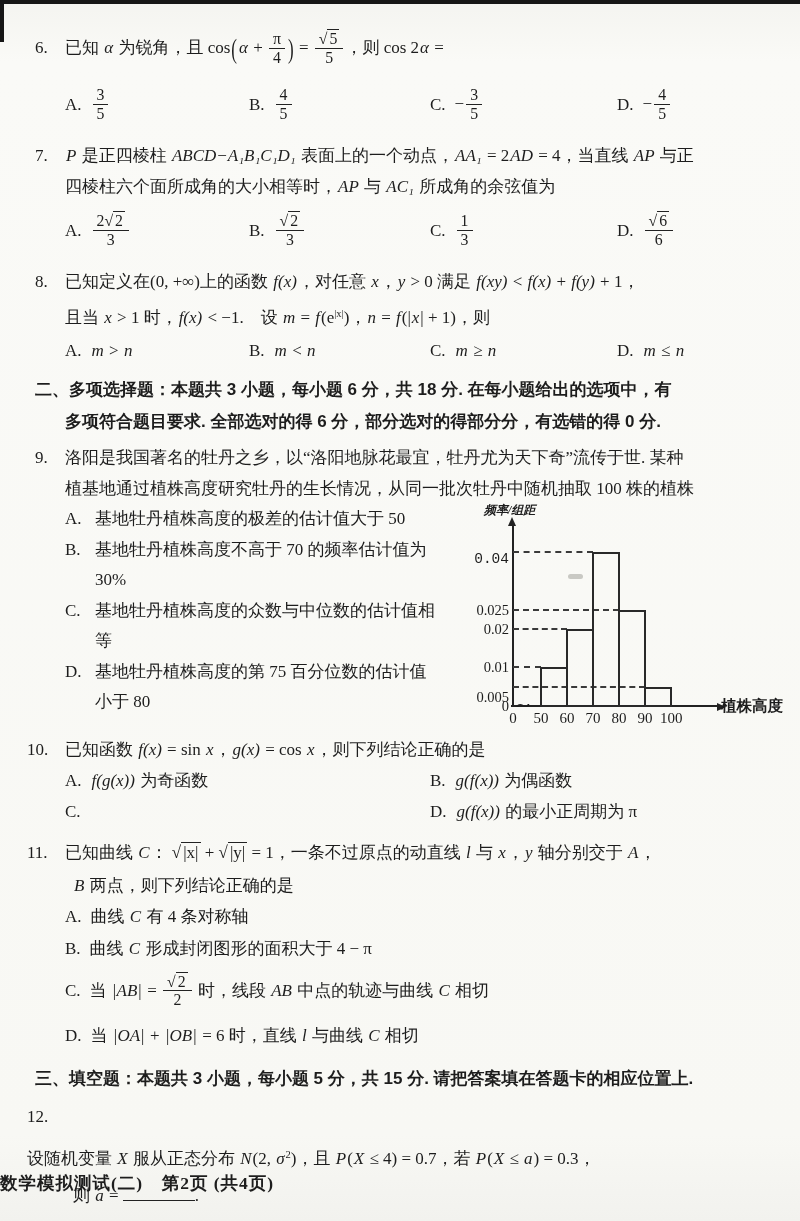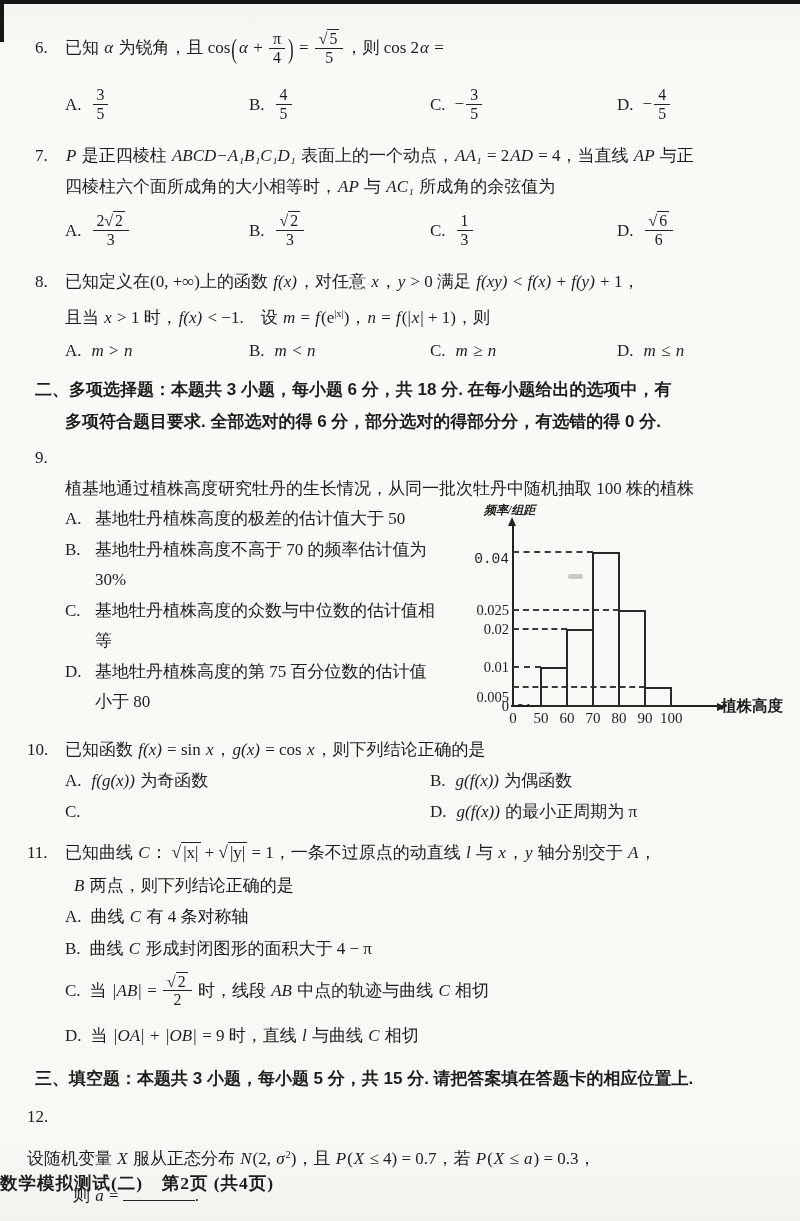--- a/index.html
+++ b/index.html
@@ -147,20 +147,21 @@
     </div>
 
     <div class="sec">
       <div>二、多项选择题：本题共 3 小题，每小题 6 分，共 18 分. 在每小题给出的选项中，有</div>
       <div class="l2">多项符合题目要求. 全部选对的得 6 分，部分选对的得部分分，有选错的得 0 分.</div>
     </div>
 
     <div class="q blockA">
       <div class="stem">
         <span class="qnumA">9.</span>
+        <span>洛阳是我国著名的牡丹之乡，以“洛阳地脉花最宜，牡丹尤为天下奇”流传于世. 某种</span>
       </div>
       <div class="cont">植基地通过植株高度研究牡丹的生长情况，从同一批次牡丹中随机抽取 100 株的植株</div>
       <div class="q9body">
         <div class="q9opts">
           <div class="q9opt">
               <span class="olab">A.</span>
               <span class="otext">基地牡丹植株高度的极差的估计值大于 50</span>
             </div>
           <div class="q9opt">
               <span class="olab">B.</span>
@@ -249,21 +250,21 @@
       <div class="optline">
           <span class="olabel">B.</span>
           <span class="rich"><span class="tx">曲线 </span><span class="it">C</span><span class="tx"> 形成封闭图形的面积大于 4 − π</span></span>
         </div>
       <div class="optline" style="min-height:52px;">
           <span class="olabel">C.</span>
           <span class="rich"><span class="tx">当 </span><span class="it">|AB|</span><span class="tx"> = </span><span class="frac"><span class="fn"><span class="sqrt"><span class="rsign">√</span><span class="rad">2</span></span></span><span class="fd"><span class="tx">2</span></span></span><span class="tx"> 时，线段 </span><span class="it">AB</span><span class="tx"> 中点的轨迹与曲线 </span><span class="it">C</span><span class="tx"> 相切</span></span>
         </div>
       <div class="optline" style="min-height:38px;">
           <span class="olabel">D.</span>
-          <span class="rich"><span class="tx">当 </span><span class="it">|OA|</span><span class="tx"> + </span><span class="it">|OB|</span><span class="tx"> = 9 时，直线 </span><span class="it">l</span><span class="tx"> 与曲线 </span><span class="it">C</span><span class="tx"> 相切</span></span>
+          <span class="rich"><span class="tx">当 </span><span class="it">|OA|</span><span class="tx"> + </span><span class="it">|OB|</span><span class="tx"> = 6 时，直线 </span><span class="it">l</span><span class="tx"> 与曲线 </span><span class="it">C</span><span class="tx"> 相切</span></span>
         </div>
     </div>
 
     <div class="sec">
       <div>三、填空题：本题共 3 小题，每小题 5 分，共 15 分. 请把答案填在答题卡的相应位置上.</div>
     </div>
 
     <div class="q blockB">
       <div class="stem" style="line-height:36px;flex-direction:column;">
         <span class="qnumB">12.</span>

